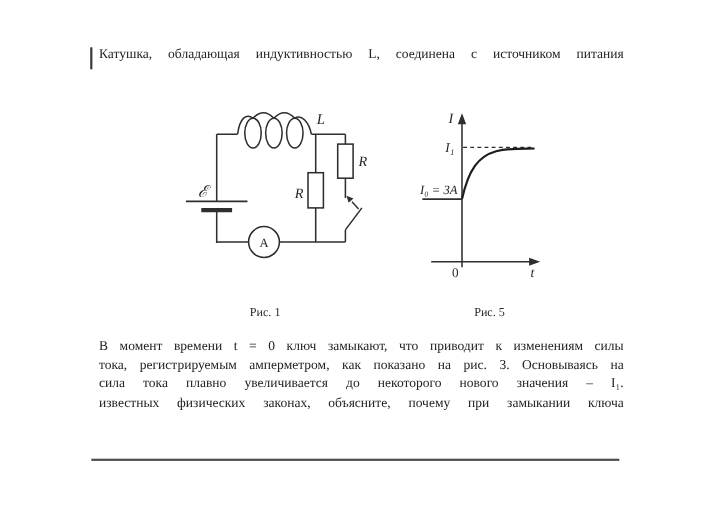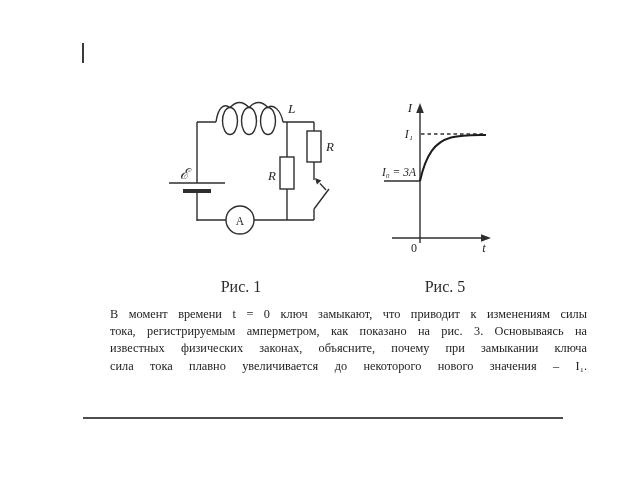--- a/index.html
+++ b/index.html
@@ -6,31 +6,32 @@
   body {
     width:640px; height:480px; background:#ffffff; position:relative;
     font-family:"Liberation Serif","DejaVu Serif",serif; color:#232323;
     overflow:hidden;
   }
   .abs { position:absolute; }
   .para { width:477px; font-size:12.3px; line-height:17.2px; }
   .para .jline { text-align:justify; text-align-last:justify; }
   .para .lline { text-align:left; }
   .quote-bar { left:82px; top:43px; width:2px; height:20px; background:#3a3a3a; }
-  .caption { width:70px; text-align:center; font-size:16px; color:#2b2b2b; }
+  .caption { width:70px; text-align:center; font-size:11px; color:#2b2b2b; }
   .rule { left:83px; top:417px; width:480px; height:2px; background:#4d4d4d; }
   svg text { fill:#262626; }
   .v-ital { font-style:italic; }
 </style>
 </head>
 <body>
 
 <div class="abs quote-bar"></div>
 
 <div class="abs para" style="left:90px; top:41px;">
+  <div class="jline">Катушка, обладающая индуктивностью L, соединена с источником питания</div>
 </div>
 
 <svg class="abs" style="left:0; top:95px;" width="640" height="165" viewBox="0 95 640 165">
 
   <g stroke="#2e2e2e" stroke-width="1.4" fill="none">
 
     <path d="M197,122 H216 M283,122 H314"></path>
 
     <g>
       <ellipse cx="230" cy="121" rx="7.5" ry="13.5"></ellipse>
@@ -83,20 +84,20 @@
   <text x="412" y="112" text-anchor="end" font-size="13" class="v-ital">I</text>
   <text x="413" y="138" text-anchor="end" font-size="12" class="v-ital">I₁</text>
   <text x="416" y="176" text-anchor="end" font-size="11.5" class="v-ital">I₀ = 3А</text>
   <text x="414" y="252" text-anchor="middle" font-size="12">0</text>
   <text x="484" y="252" text-anchor="middle" font-size="12.5" class="v-ital">t</text>
 </svg>
 
 <div class="abs caption" style="left:206px; top:278px;">Рис. 1</div>
 <div class="abs caption" style="left:410px; top:278px;">Рис. 5</div>
 
-<div class="abs para" style="left:90px; top:306px;margin-left:20px;">
+<div class="abs para" style="left:90px; top:306px;">
   <div class="jline">В момент времени t = 0 ключ замыкают, что приводит к изменениям силы</div>
   <div class="jline">тока, регистрируемым амперметром, как показано на рис. 3. Основываясь на</div>
+  <div class="jline">сила тока плавно увеличивается до некоторого нового значения – I₁.</div>
   <div class="jline">известных физических законах, объясните, почему при замыкании ключа</div>
-  <div class="jline">сила тока плавно увеличивается до некоторого нового значения – I₁.</div>
 </div>
 
 <div class="abs rule"></div>
 
 </body></html>

